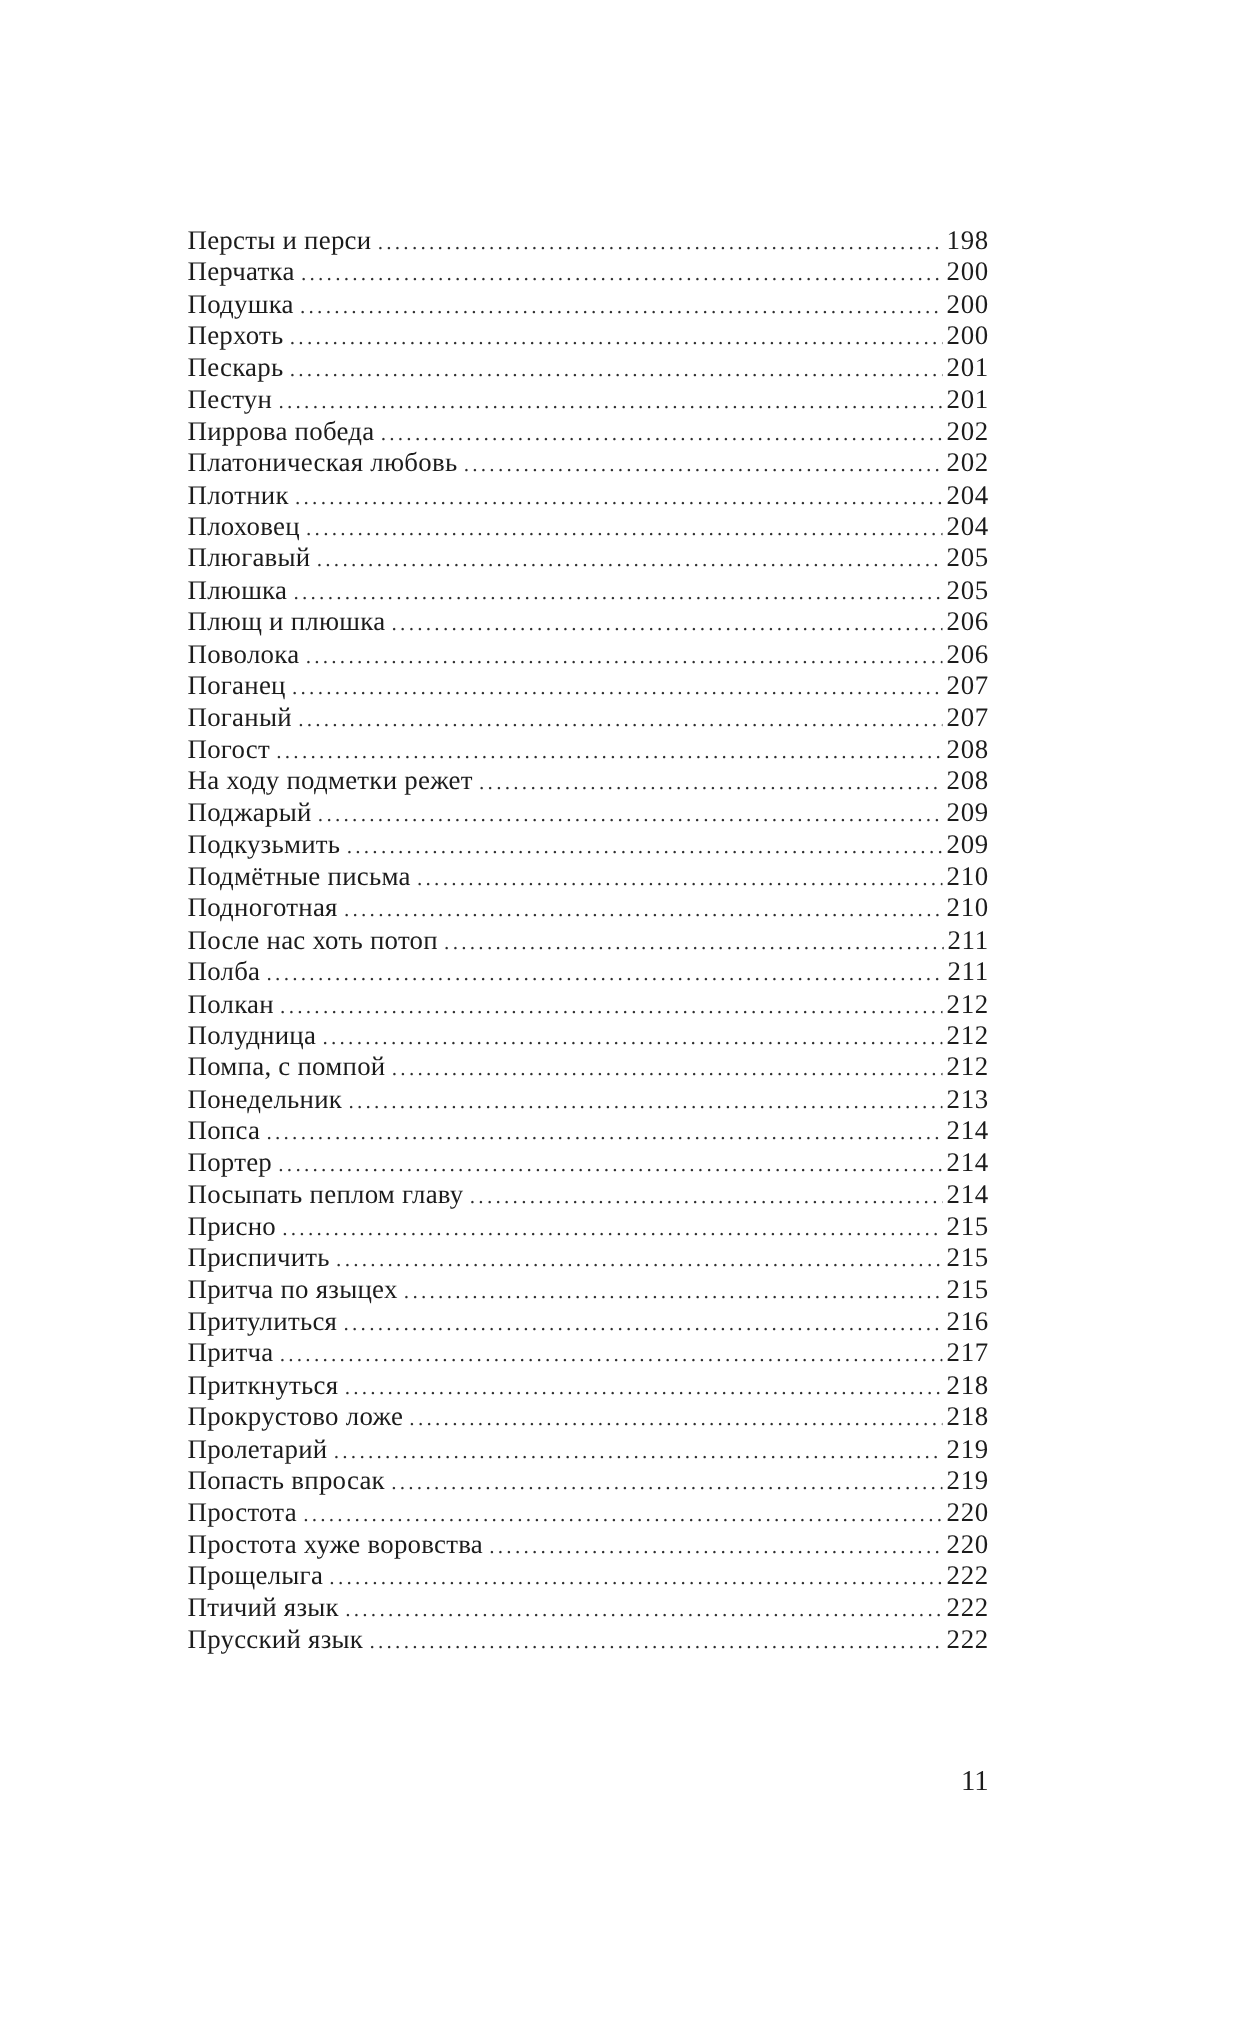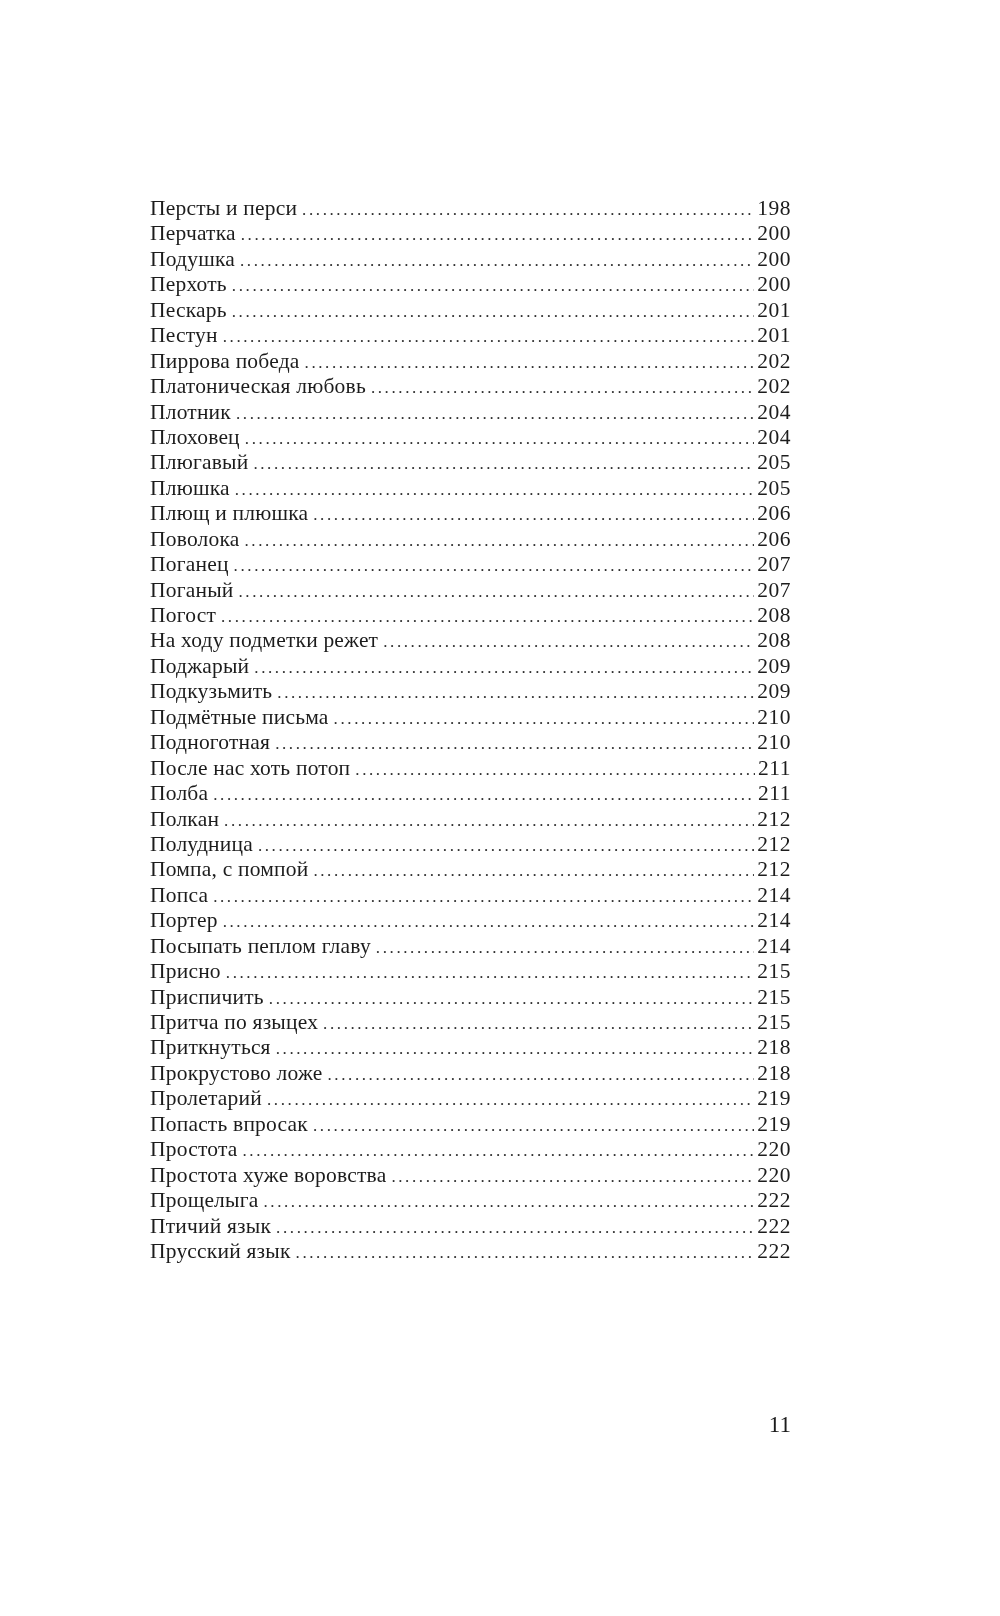--- a/index.html
+++ b/index.html
@@ -11,21 +11,21 @@
     width: 1000px;
     height: 1616px;
     background: #ffffff;
     font-family: "Liberation Serif", "DejaVu Serif", serif;
     color: #1c1c1c;
     overflow: hidden;
   }
   .toc {
     position: absolute;
     left: 150px;
-    top: 196px;
+    top: 180px;
     width: 641px;
   }
   .toc-row {
     display: flex;
     align-items: baseline;
     height: 25.45px;
     font-size: 21.5px;
     line-height: 25.45px;
     white-space: nowrap;
   }
@@ -194,20 +194,25 @@
       <span class="toc-title">Полудница</span>
       <span class="toc-dots"></span>
       <span class="toc-page">212</span>
     </div>
     <div class="toc-row">
       <span class="toc-title">Помпа, с помпой</span>
       <span class="toc-dots"></span>
       <span class="toc-page">212</span>
     </div>
     <div class="toc-row">
+      <span class="toc-title">Понедельник</span>
+      <span class="toc-dots"></span>
+      <span class="toc-page">213</span>
+    </div>
+    <div class="toc-row">
       <span class="toc-title">Попса</span>
       <span class="toc-dots"></span>
       <span class="toc-page">214</span>
     </div>
     <div class="toc-row">
       <span class="toc-title">Портер</span>
       <span class="toc-dots"></span>
       <span class="toc-page">214</span>
     </div>
     <div class="toc-row">
@@ -222,20 +227,30 @@
     </div>
     <div class="toc-row">
       <span class="toc-title">Приспичить</span>
       <span class="toc-dots"></span>
       <span class="toc-page">215</span>
     </div>
     <div class="toc-row">
       <span class="toc-title">Притча по языцех</span>
       <span class="toc-dots"></span>
       <span class="toc-page">215</span>
+    </div>
+    <div class="toc-row">
+      <span class="toc-title">Притулиться</span>
+      <span class="toc-dots"></span>
+      <span class="toc-page">216</span>
+    </div>
+    <div class="toc-row">
+      <span class="toc-title">Притча</span>
+      <span class="toc-dots"></span>
+      <span class="toc-page">217</span>
     </div>
     <div class="toc-row">
       <span class="toc-title">Приткнуться</span>
       <span class="toc-dots"></span>
       <span class="toc-page">218</span>
     </div>
     <div class="toc-row">
       <span class="toc-title">Прокрустово ложе</span>
       <span class="toc-dots"></span>
       <span class="toc-page">218</span>

